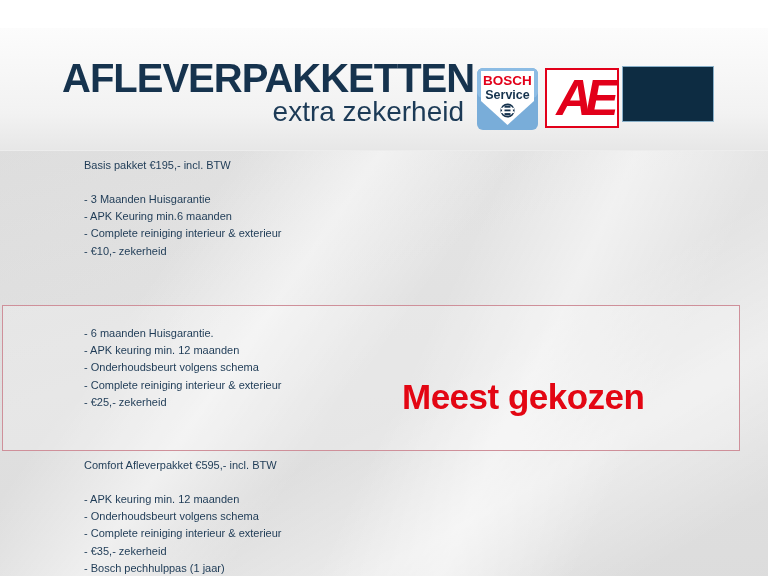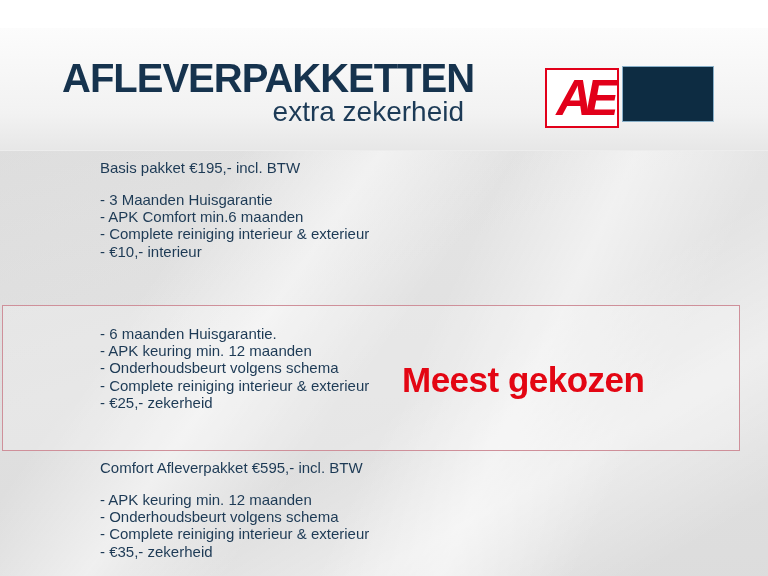--- a/index.html
+++ b/index.html
@@ -31,77 +31,93 @@
   .bosch-logo{position:absolute;left:477px;top:40px;width:61px;height:62px;}
   .ae-logo{
     position:absolute;left:545px;top:40px;width:74px;height:60px;
     background:#fff;border:2px solid #e2001a;box-sizing:border-box;
     display:flex;align-items:flex-end;justify-content:center;
   }
   .navy-rect{
     position:absolute;left:622px;top:38px;width:90px;height:54px;
     background:#0d2c42;border:1px solid rgba(160,200,225,.85);
   }
-  .pkg{position:absolute;left:100px;color:#1d3a55;font-size:15px;}
+  .pkg{position:absolute;left:84px;color:#1d3a55;font-size:11px;}
   .pkg-title{font-weight:500;height:32px;}
   .pkg-item{line-height:17.2px;white-space:nowrap;}
   .sec1{top:131px;}
   .sec2{top:297px;}
   .sec3{top:431px;}
   .highlight-box{
     position:absolute;left:2px;top:277px;width:738px;height:146px;
     border:1px solid #cf909a;background:rgba(255,255,255,.22);
     box-sizing:border-box;
   }
   .badge{
-    position:absolute;left:402px;top:332px;
+    position:absolute;left:402px;top:349px;
     font-size:35px;font-weight:800;letter-spacing:-.5px;color:#e30613;
     white-space:nowrap;
   }
 </style>
 </head>
 <body>
 
 <div id="canvas">
 
   <div class="header-band"></div>
 
   <div class="main-title">AFLEVERPAKKETTEN</div>
   <div class="sub-title">extra zekerheid</div>
 
+  <div class="bosch-logo">
+    <svg width="61" height="62" viewBox="0 0 61 62">
+      <rect x="0" y="0" width="61" height="62" rx="6" fill="#79add9"></rect>
+      <rect x="0" y="0" width="61" height="30" rx="6" fill="#8cbce4"></rect>
+      <polygon points="4,3 57,3 57,33 30.5,57 4,33" fill="#ffffff"></polygon>
+      <text x="30.5" y="17" text-anchor="middle" font-size="13.5" font-weight="bold" fill="#e2001a">BOSCH</text>
+      <text x="30.5" y="31" text-anchor="middle" font-size="12.5" font-weight="bold" fill="#16334e">Service</text>
+      <g>
+        <circle cx="30.5" cy="42.5" r="6.3" fill="#ffffff" stroke="#16334e" stroke-width="1.6"></circle>
+        <rect x="27.5" y="37.5" width="6" height="10" fill="#16334e"></rect>
+        <rect x="24" y="39.7" width="13" height="1.8" fill="#ffffff"></rect>
+        <rect x="24" y="43.3" width="13" height="1.8" fill="#ffffff"></rect>
+      </g>
+    </svg>
+  </div>
 
   <div class="ae-logo">
     <svg width="70" height="56" viewBox="0 0 70 56">
       <text x="37" y="45" text-anchor="middle" font-size="50" font-weight="bold" font-style="italic" letter-spacing="-7" fill="#e2001a">AE</text>
     </svg>
   </div>
 
   <div class="navy-rect"></div>
 
   <div class="highlight-box"></div>
 
   <div class="pkg sec1">
     <div class="pkg-title">Basis pakket €195,- incl. BTW</div>
     <div class="pkg-item">- 3 Maanden Huisgarantie</div>
-    <div class="pkg-item">- APK Comfort min.6 maanden</div>
+    <div class="pkg-item">- APK Keuring min.6 maanden</div>
     <div class="pkg-item">- Complete reiniging interieur &amp; exterieur</div>
-    <div class="pkg-item">- €10,- interieur</div>
+    <div class="pkg-item">- €10,- zekerheid</div>
   </div>
 
   <div class="pkg sec2">
     <div class="pkg-item">- 6 maanden Huisgarantie.</div>
     <div class="pkg-item">- APK keuring min. 12 maanden</div>
     <div class="pkg-item">- Onderhoudsbeurt volgens schema</div>
     <div class="pkg-item">- Complete reiniging interieur &amp; exterieur</div>
     <div class="pkg-item">- €25,- zekerheid</div>
   </div>
 
   <div class="badge">Meest gekozen</div>
 
   <div class="pkg sec3">
     <div class="pkg-title">Comfort Afleverpakket €595,- incl. BTW</div>
     <div class="pkg-item">- APK keuring min. 12 maanden</div>
     <div class="pkg-item">- Onderhoudsbeurt volgens schema</div>
     <div class="pkg-item">- Complete reiniging interieur &amp; exterieur</div>
     <div class="pkg-item">- €35,- zekerheid</div>
+    <div class="pkg-item">- Bosch pechhulppas (1 jaar)</div>
   </div>
 
 </div>
 
 </body></html>

